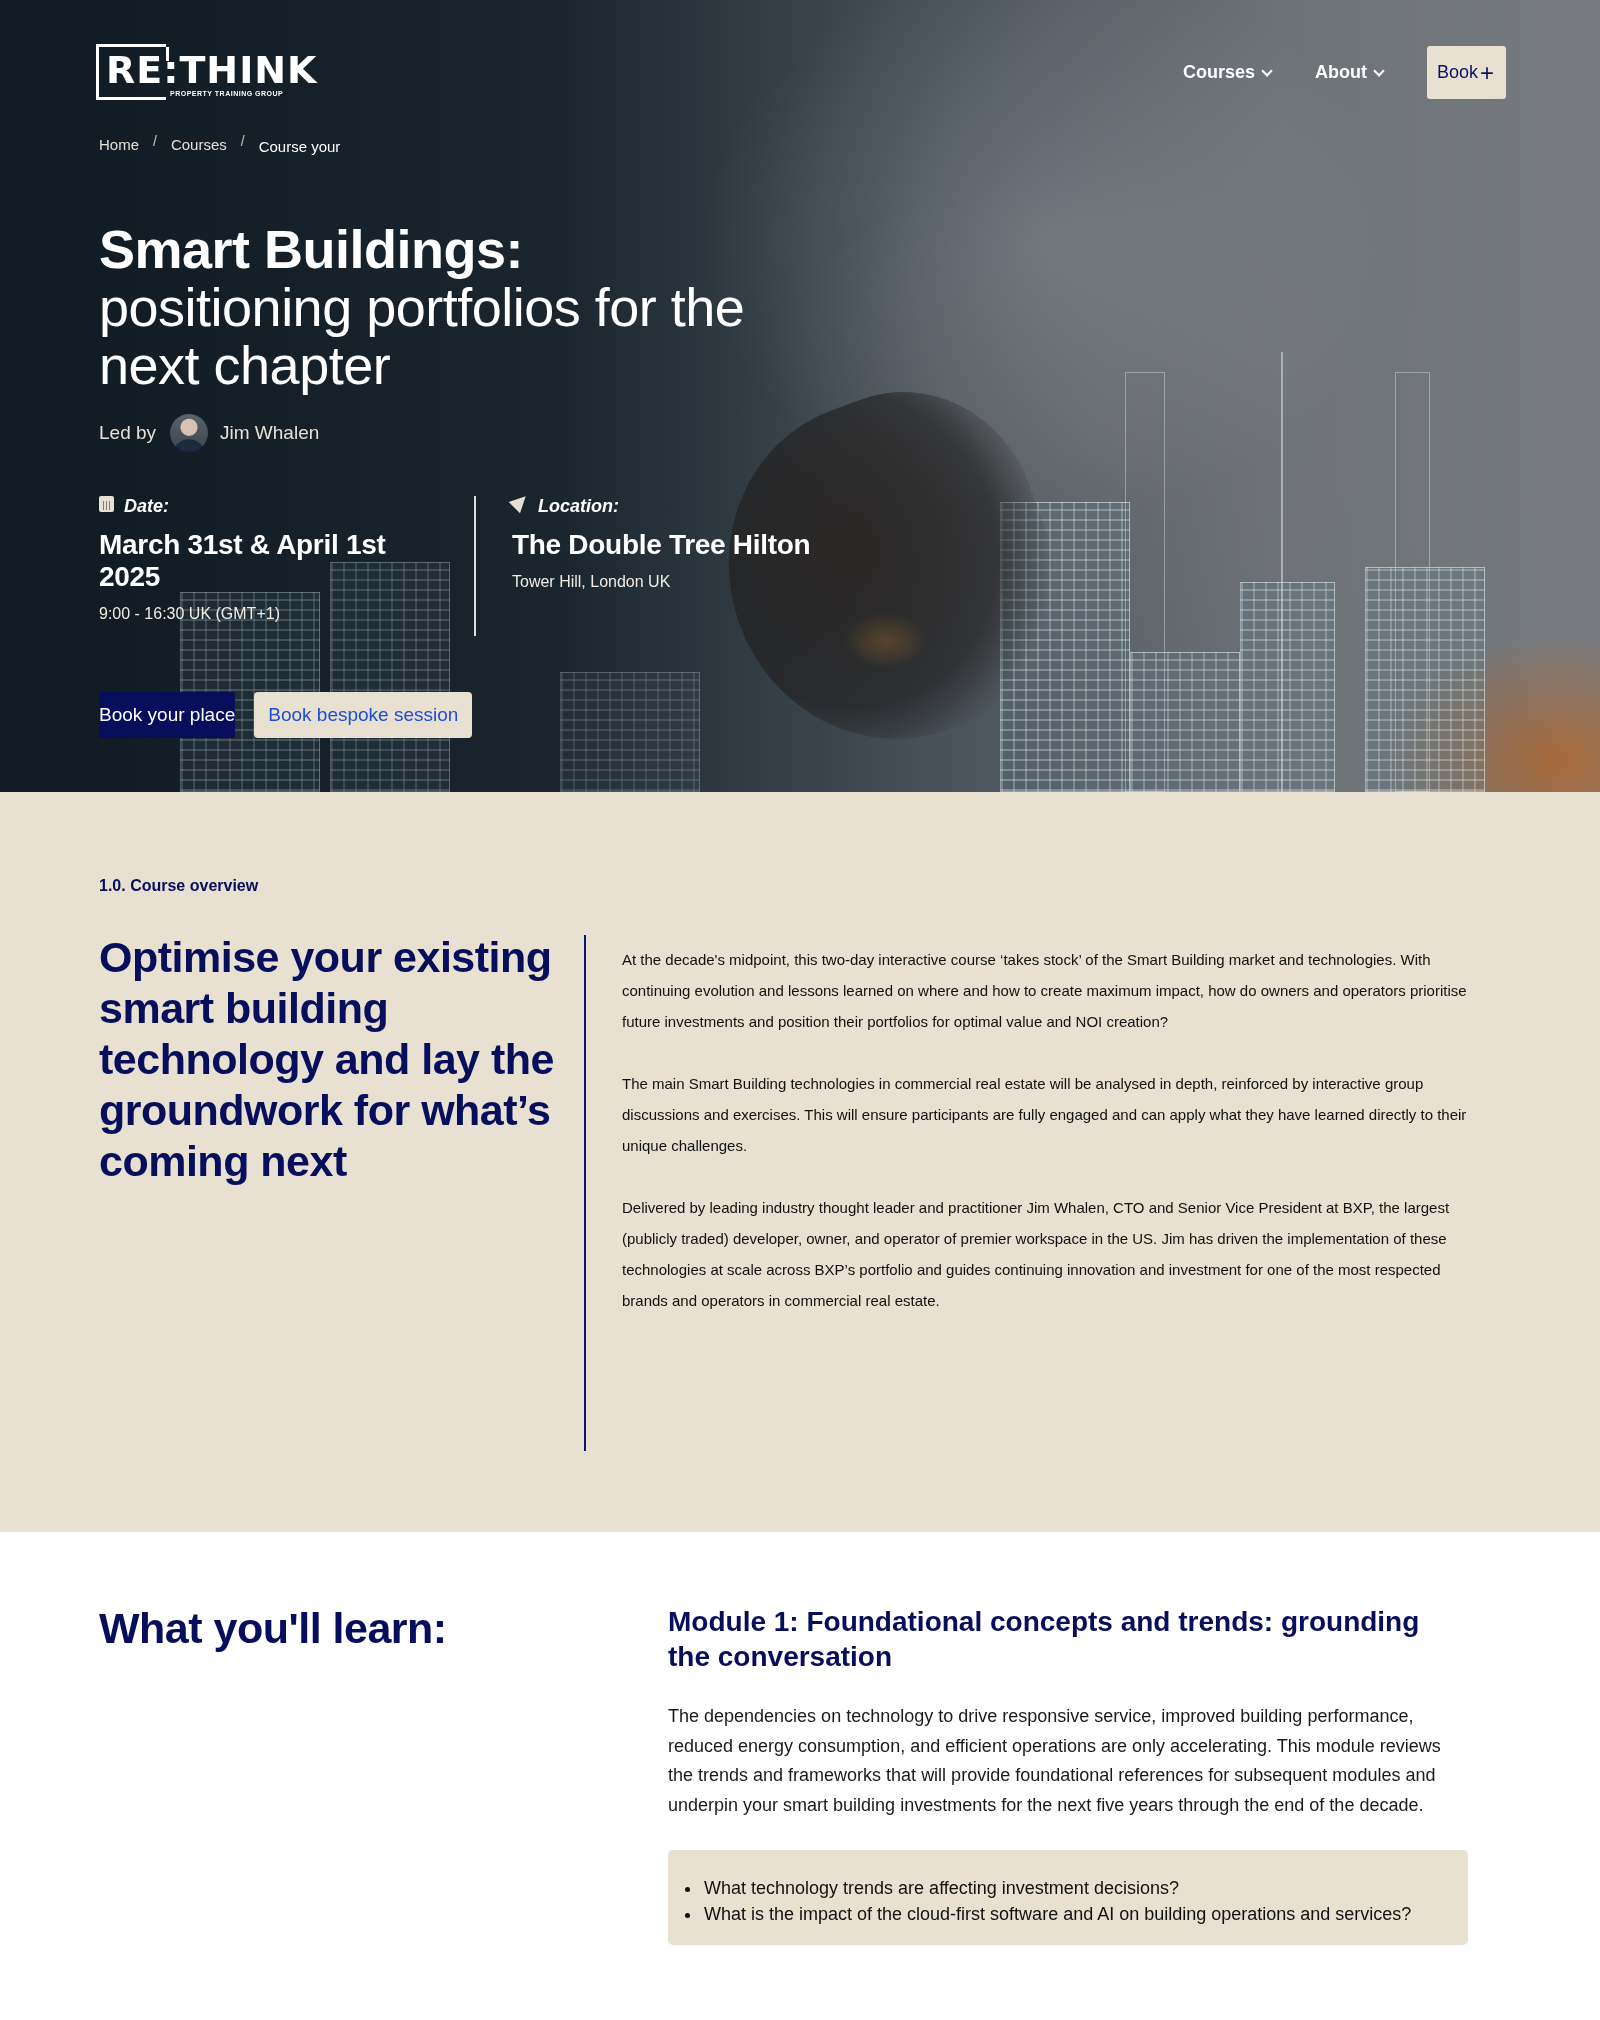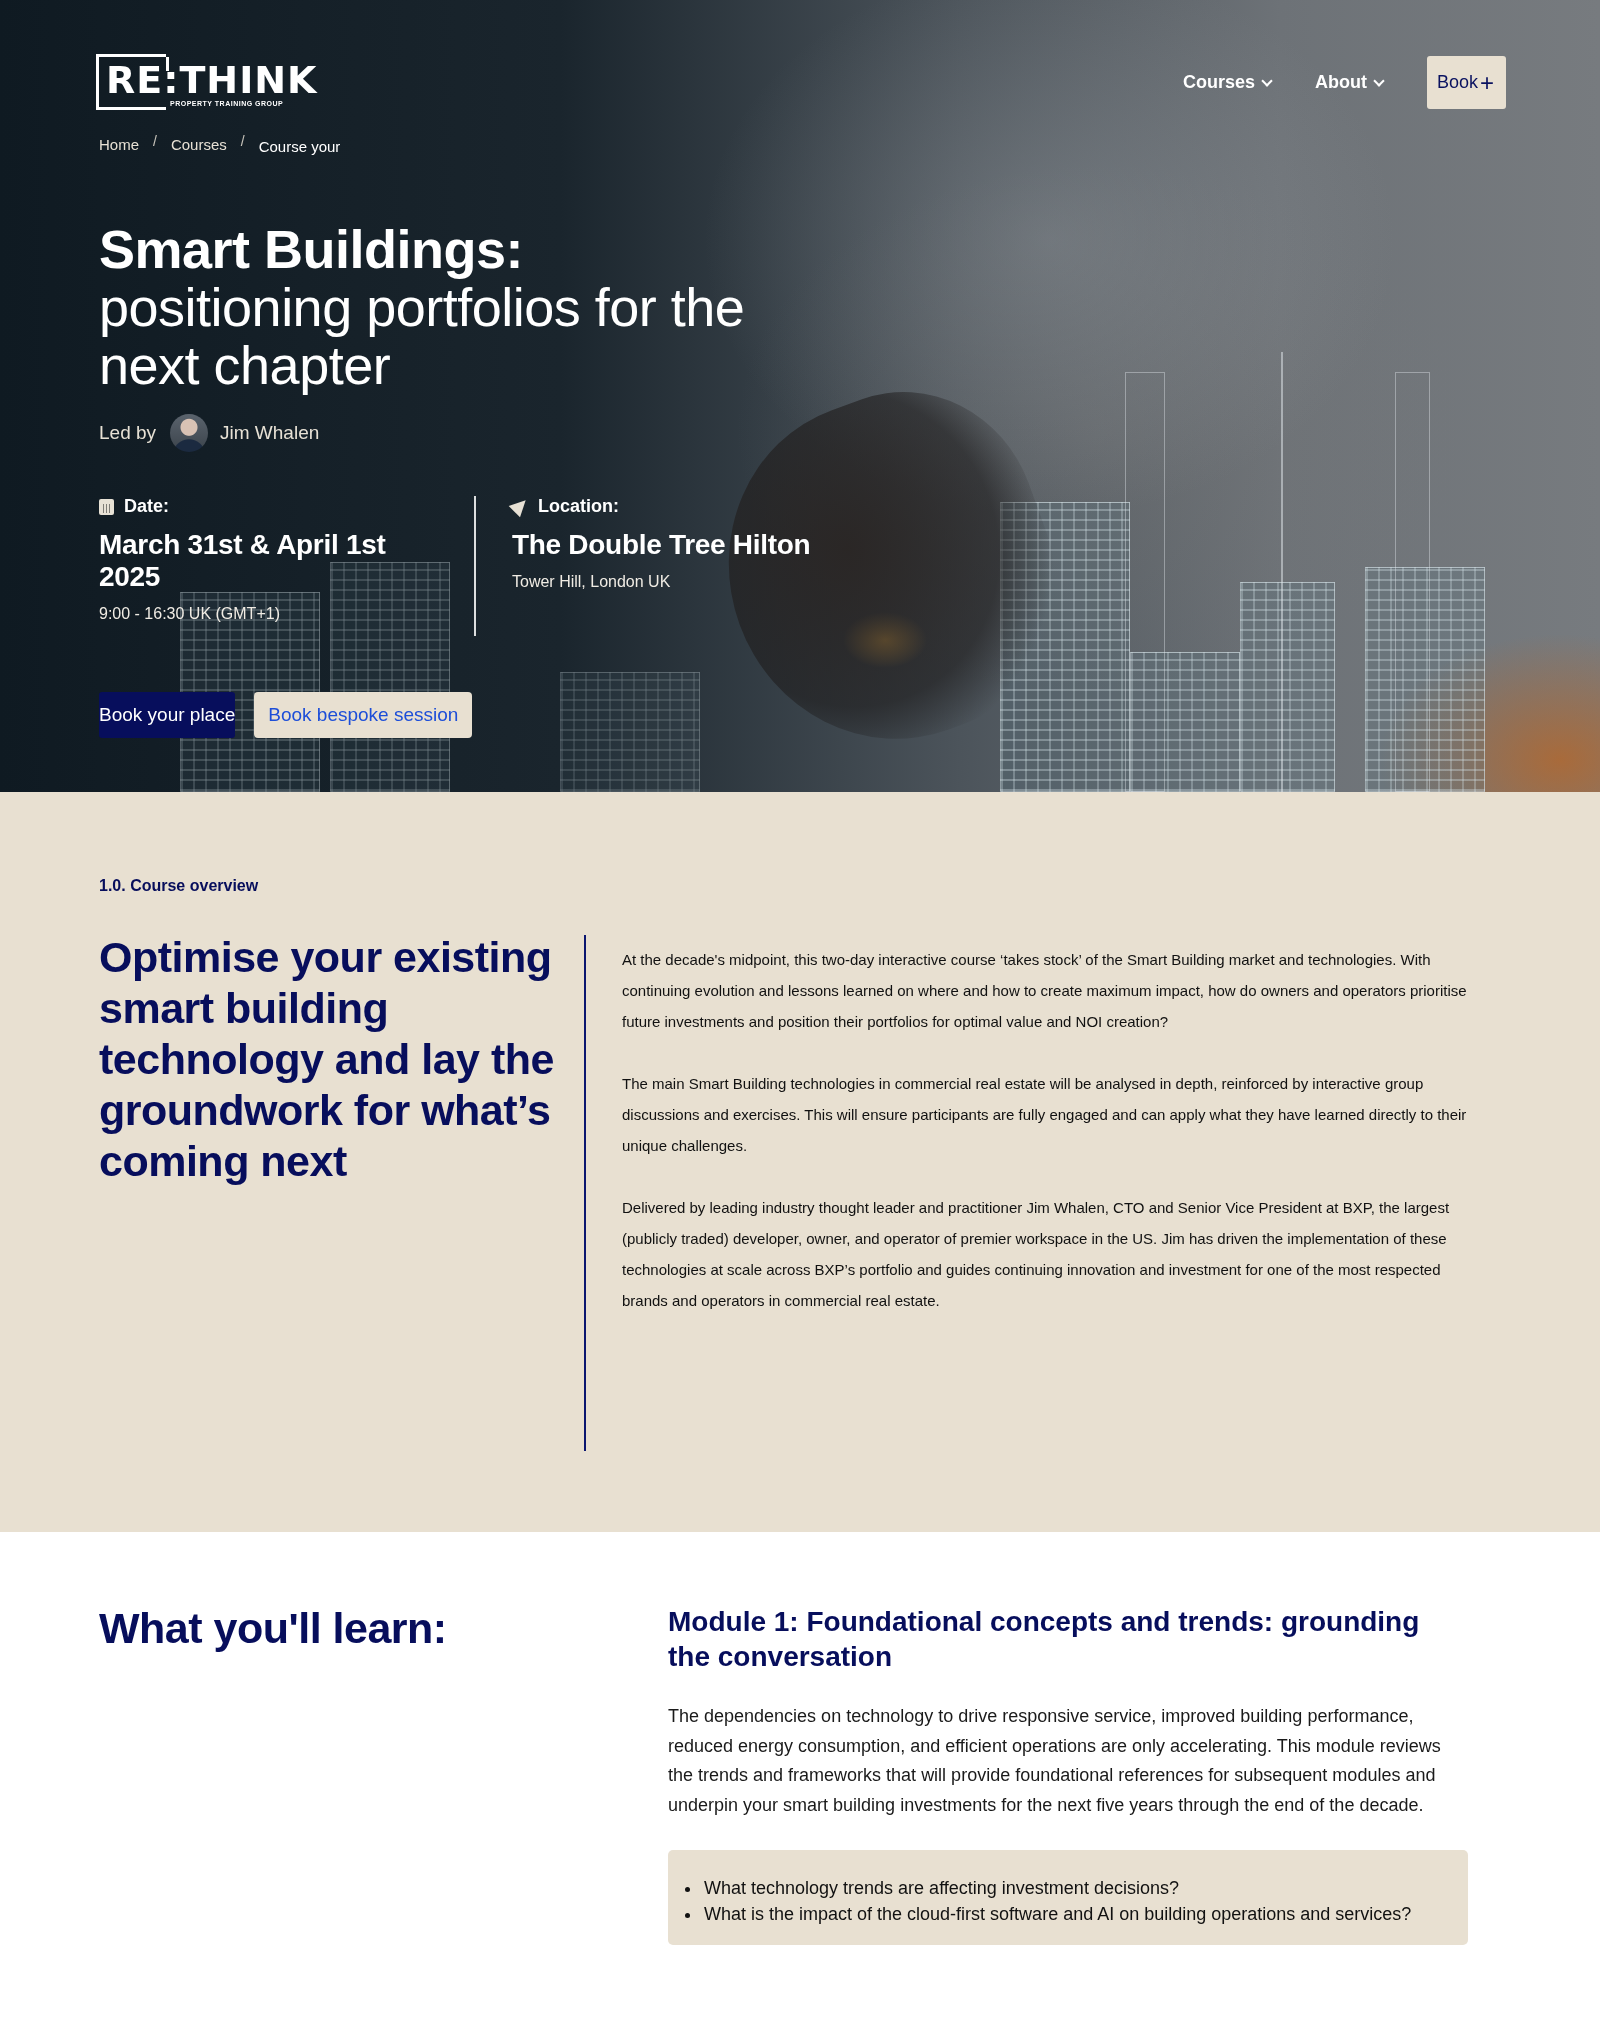--- a/index.html
+++ b/index.html
@@ -33,21 +33,21 @@
       border: 1px solid rgba(220,230,235,0.45);
       background-image:
         repeating-linear-gradient(0deg, rgba(210,225,230,0.35) 0 2px, rgba(0,0,0,0) 2px 10px),
         repeating-linear-gradient(90deg, rgba(210,225,230,0.3) 0 2px, rgba(0,0,0,0) 2px 12px);
       background-color: rgba(90,120,130,0.25);
     }
     .bldg.thin { background-color: rgba(0,0,0,0); background-image: none; border-color: rgba(230,235,240,0.4); }
     .spire { position: absolute; width: 2px; background: rgba(230,235,240,0.5); }
 
     .nav {
-      position: absolute; left: 0; top: 16px; width: 1600px; height: 120px;
+      position: absolute; left: 0; top: 6px; width: 1600px; height: 120px;
     }
     .logo {
       position: absolute; left: 96px; top: 38px; width: 180px; height: 58px;
       color: #fff;
     }
     .logo-box {
       position: absolute; left: 0; top: 0; width: 70px; height: 56px;
       border: 3px solid #fff; border-right: none;
     }
     .logo-box::after {
@@ -98,21 +98,21 @@
     .avatar {
       width: 38px; height: 38px; border-radius: 50%; margin: 0 12px 0 14px;
       background: radial-gradient(circle at 50% 35%, #d9c2b4 0 8px, rgba(0,0,0,0) 9px),
                   radial-gradient(circle at 50% 110%, #1b2a40 0 16px, rgba(0,0,0,0) 17px),
                   linear-gradient(#5a636d, #3b434b);
     }
 
     .info-block { position: absolute; top: 496px; color: #fff; }
     .info-date { left: 99px; width: 330px; }
     .info-loc { left: 512px; width: 300px; }
-    .info-label { display: flex; align-items: center; gap: 10px; font-size: 18px; font-weight: 700; margin-bottom: 12px; }
+    .info-label { display: flex; align-items: flex-start; gap: 10px; font-size: 18px; font-weight: 700; margin-bottom: 12px; font-style: italic; }
     .info-main { font-size: 28px; font-weight: 700; line-height: 32px; letter-spacing: -0.3px; }
     .info-sub { font-size: 16px; margin-top: 12px; color: #f0ece4; }
     .divider-v { position: absolute; left: 474px; top: 496px; width: 2px; height: 140px; background: rgba(255,255,255,0.85); }
 
     .cal-icon {
       width: 15px; height: 16px; background: #e7e1d5; border-radius: 2px; position: relative;
     }
     .cal-icon::before {
       content: ""; position: absolute; left: 2px; right: 2px; top: 5px; bottom: 2px;
       background:

